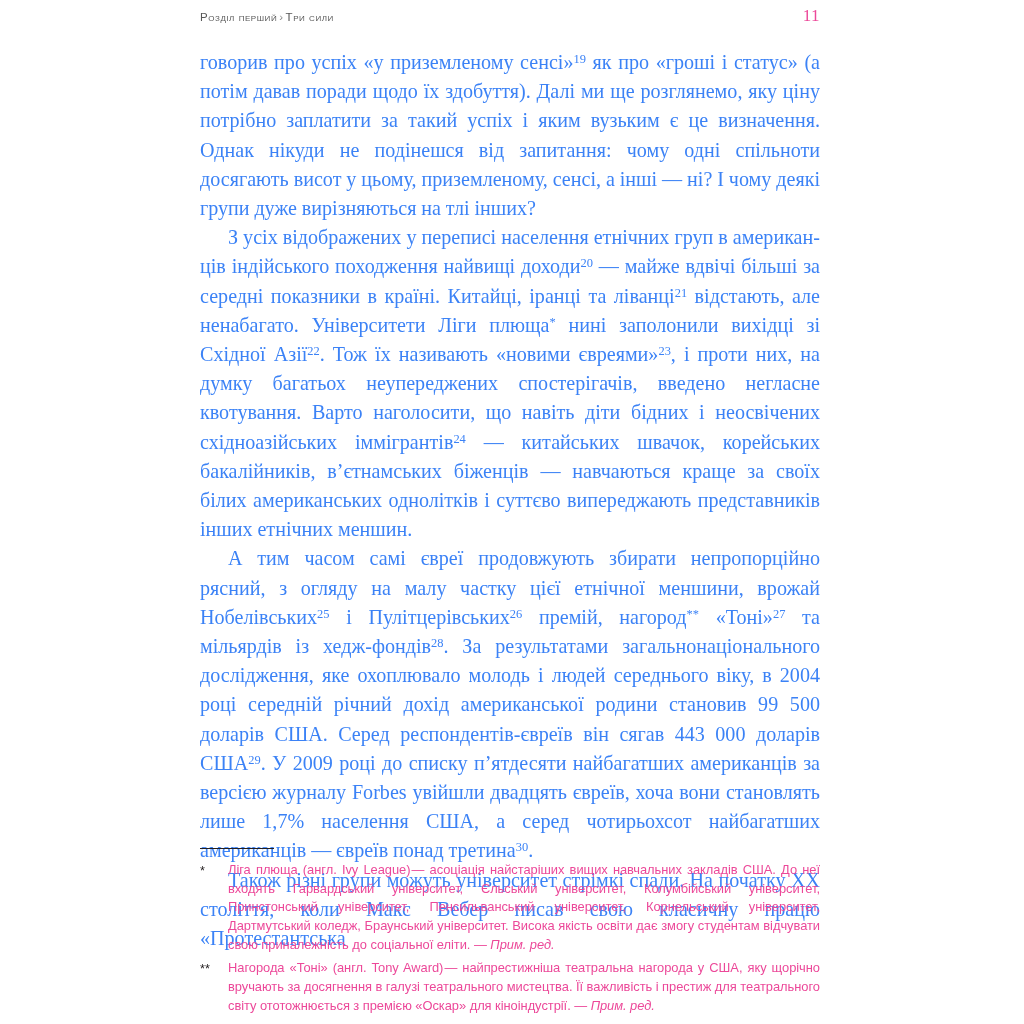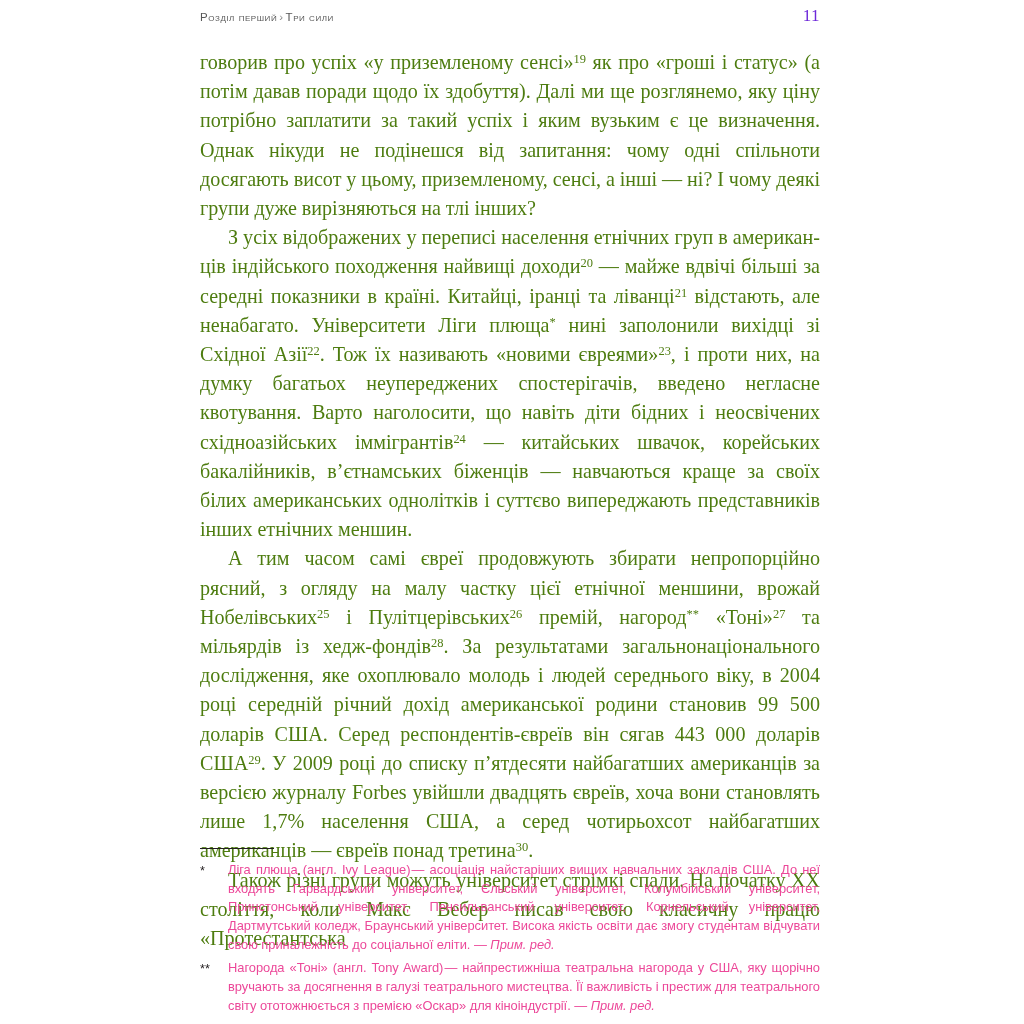--- a/index.html
+++ b/index.html
@@ -44,39 +44,39 @@
     text-transform: none;
     white-space: nowrap;
   }
   .running-head .rh-sep {
     color: #8a8a8a;
     padding: 0 2px;
   }
   .running-head .rh-page {
     font-family: "Liberation Serif", serif;
     font-size: 17px;
-    color: #6d28d9;
+    color: #ec4899;
     letter-spacing: 0.5px;
   }
 
   
   .body-block {
     position: absolute;
     top: 48px;
     left: 200px;
     width: 620px;
   }
   .body-block p {
     margin: 0;
     font-family: "Liberation Serif", serif;
     font-size: 20.1px;
     line-height: 29.2px;
     text-align: justify;
     text-align-last: left;
-    color: #4d7c0f;
+    color: #3b82f6;
     hyphens: manual;
     word-spacing: -0.2px;
   }
   .body-block p.indent {
     text-indent: 28px;
   }
   sup {
     font-size: 0.62em;
     line-height: 0;
     vertical-align: 0.52em;

